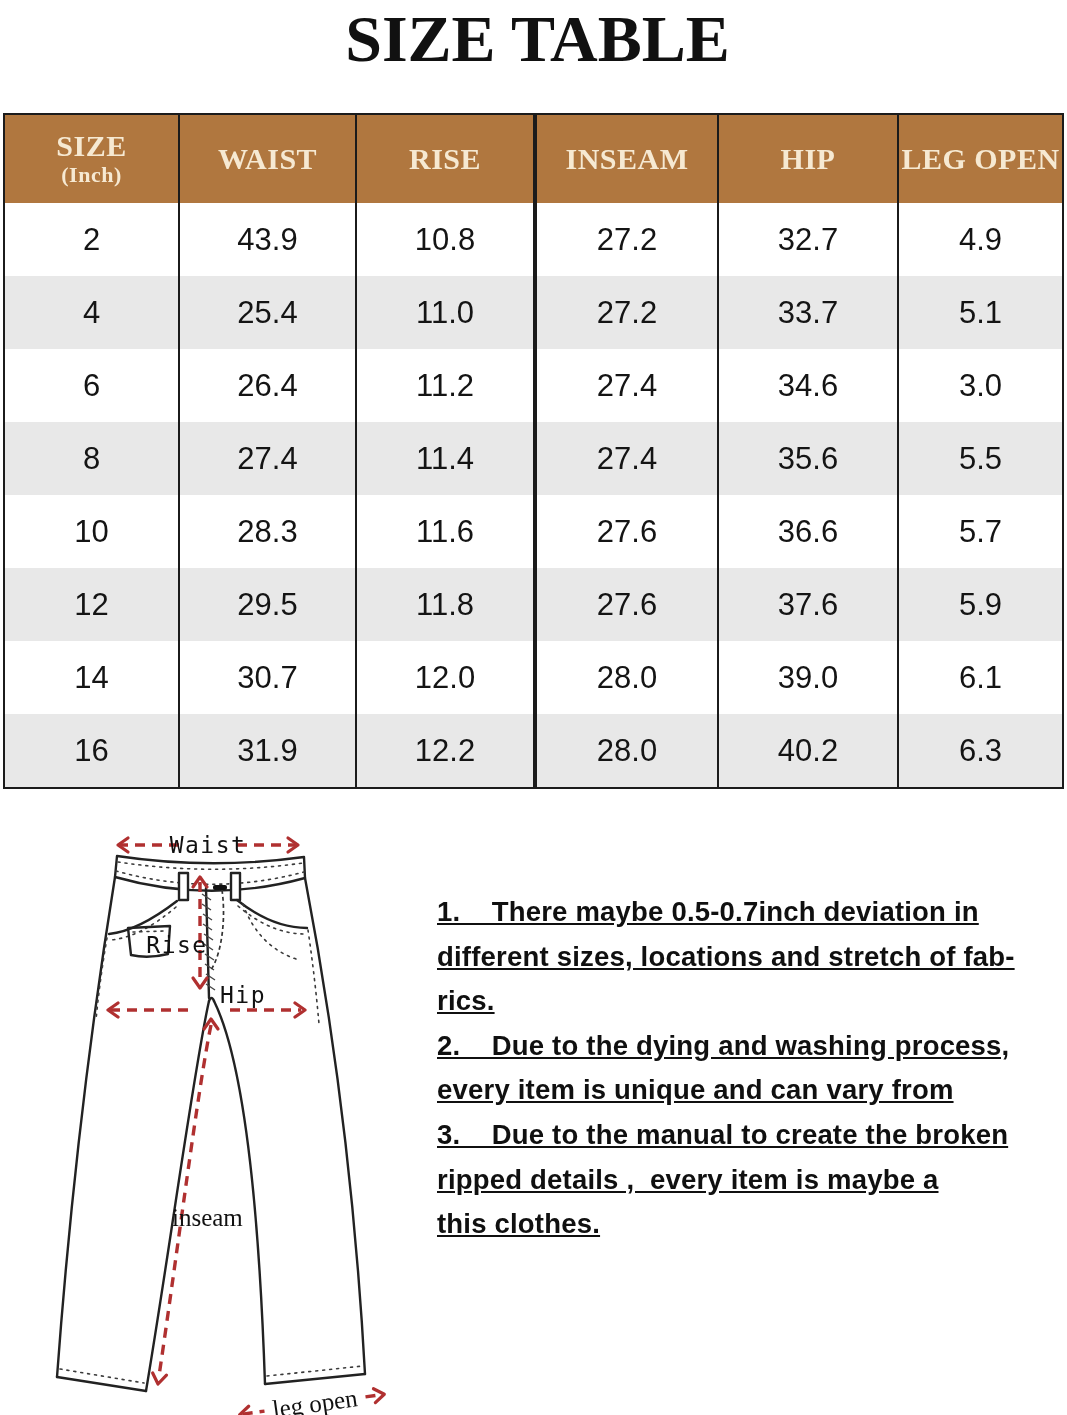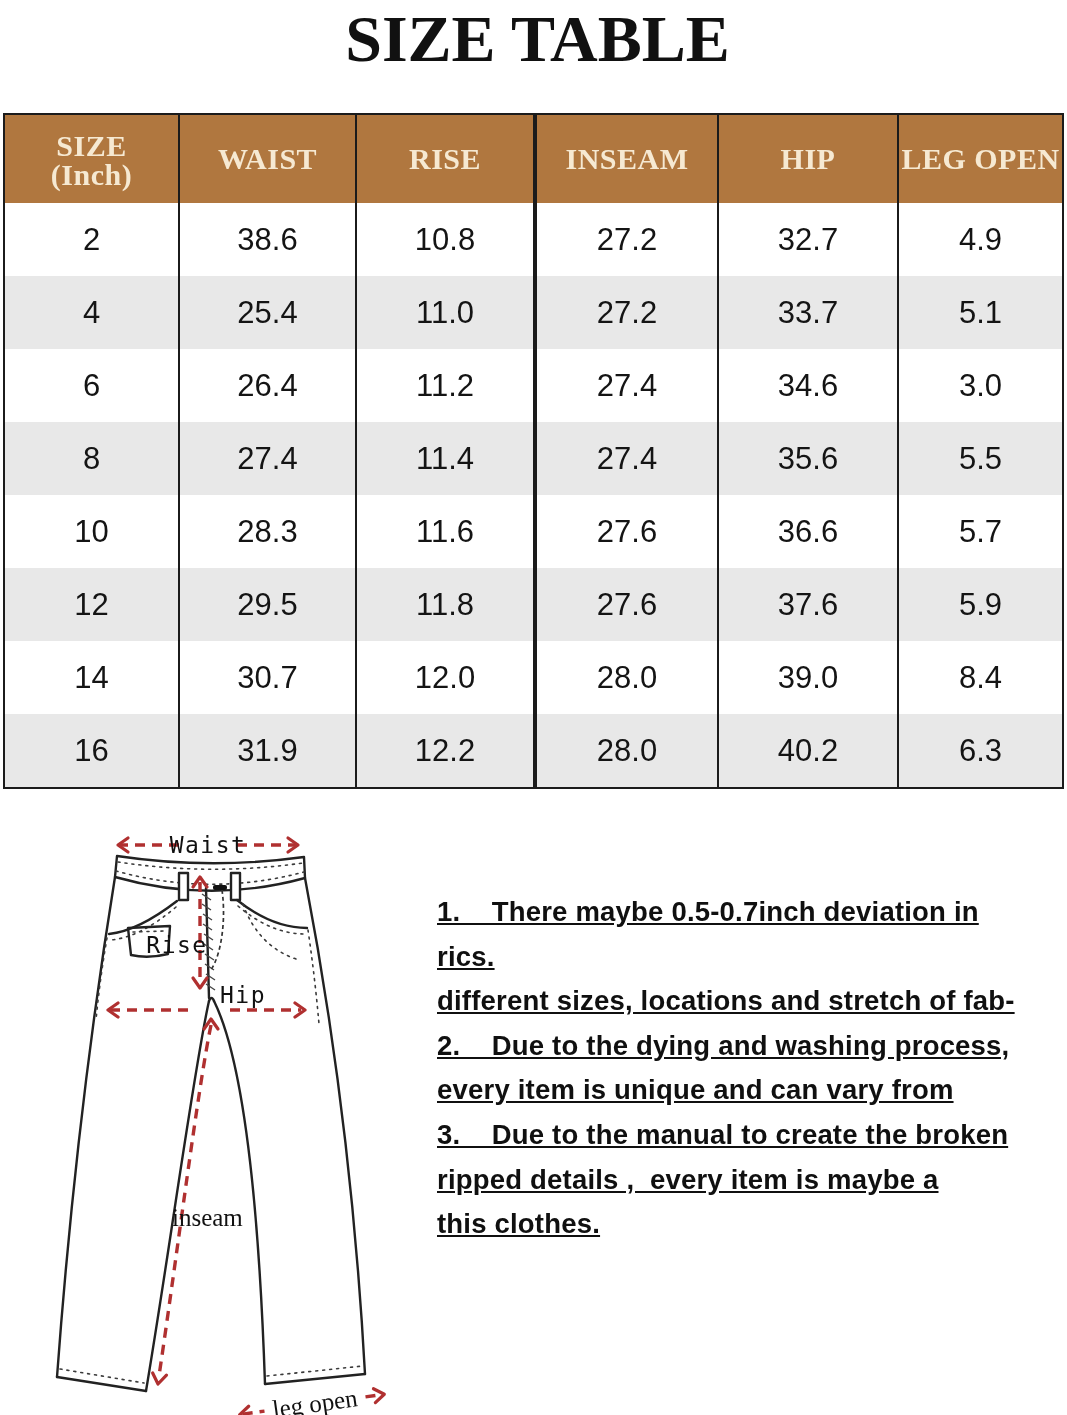--- a/index.html
+++ b/index.html
@@ -13,21 +13,21 @@
 
   
   table.size-table{position:absolute;left:3px;top:113px;width:1059px;border-collapse:collapse;
     table-layout:fixed;border:2px solid #1b1b1b;}
   table.size-table th,table.size-table td{border-right:2px solid #1b1b1b;padding:0;}
   table.size-table th:nth-child(3),table.size-table td:nth-child(3){border-right-width:4px;}
   table.size-table th:last-child,table.size-table td:last-child{border-right:none;}
   table.size-table thead th{height:88px;background:var(--header-bg,#b0773f);
     color:var(--header-text,#f6e9d2);font-family:"Liberation Serif",serif;font-weight:700;
     font-size:30px;text-align:center;vertical-align:middle;letter-spacing:.5px;}
-  .hdr-sub{display:block;font-size:30px;line-height:26px;font-weight:700;}
+  .hdr-sub{display:block;font-size:22px;line-height:26px;font-weight:700;}
   .hdr-main{display:block;line-height:32px;}
   table.size-table tbody td{height:73px;text-align:center;vertical-align:middle;
     font-size:31px;color:#141414;background:#ffffff;}
   table.size-table tbody tr.alt td{background:var(--row-alt-bg,#e8e8e8);}
 
   
   .diagram{position:absolute;left:10px;top:818px;width:420px;height:597px;}
   .outline{fill:none;stroke:#222;stroke-width:2.4;stroke-linecap:round;stroke-linejoin:round;}
   .outline-fill{fill:#fff;stroke:#222;stroke-width:2.4;stroke-linejoin:round;}
   .stitch{fill:none;stroke:#3a3a3a;stroke-width:1.6;stroke-dasharray:2 5;stroke-linecap:round;}
@@ -68,21 +68,21 @@
         <th>WAIST</th>
         <th>RISE</th>
         <th>INSEAM</th>
         <th>HIP</th>
         <th>LEG OPEN</th>
       </tr>
     </thead>
     <tbody>
       <tr>
         <td>2</td>
-          <td>38.6</td>
+          <td>43.9</td>
           <td>10.8</td>
           <td>27.2</td>
           <td>32.7</td>
           <td>4.9</td>
       </tr>
       <tr class="alt">
         <td>4</td>
           <td>25.4</td>
           <td>11.0</td>
           <td>27.2</td>
@@ -120,21 +120,21 @@
           <td>27.6</td>
           <td>37.6</td>
           <td>5.9</td>
       </tr>
       <tr>
         <td>14</td>
           <td>30.7</td>
           <td>12.0</td>
           <td>28.0</td>
           <td>39.0</td>
-          <td>8.4</td>
+          <td>6.1</td>
       </tr>
       <tr class="alt">
         <td>16</td>
           <td>31.9</td>
           <td>12.2</td>
           <td>28.0</td>
           <td>40.2</td>
           <td>6.3</td>
       </tr>
     </tbody>
@@ -226,22 +226,22 @@
       <path class="redline" d="M232,586 L254,586"></path>
       <path class="redline" d="M356,586 L372,586"></path>
       <path class="redhead" d="M239,579 L229,586 L239,593"></path>
       <path class="redhead" d="M365,579 L375,586 L365,593"></path>
       <text class="lbl-serif" x="305" y="594" text-anchor="middle">leg open</text>
     </g>
   </svg>
 
   <div class="notes">
     <div class="note-line">1.    There maybe 0.5-0.7inch deviation in</div>
+    <div class="note-line">different sizes, locations and stretch of fab-</div>
     <div class="note-line">rics.</div>
-    <div class="note-line">different sizes, locations and stretch of fab-</div>
     <div class="note-line">2.    Due to the dying and washing process,</div>
     <div class="note-line">every item is unique and can vary from</div>
     <div class="note-line">3.    Due to the manual to create the broken</div>
     <div class="note-line">ripped details ,  every item is maybe a</div>
     <div class="note-line">this clothes.</div>
   </div>
 
 </div>
 
 </body></html>

